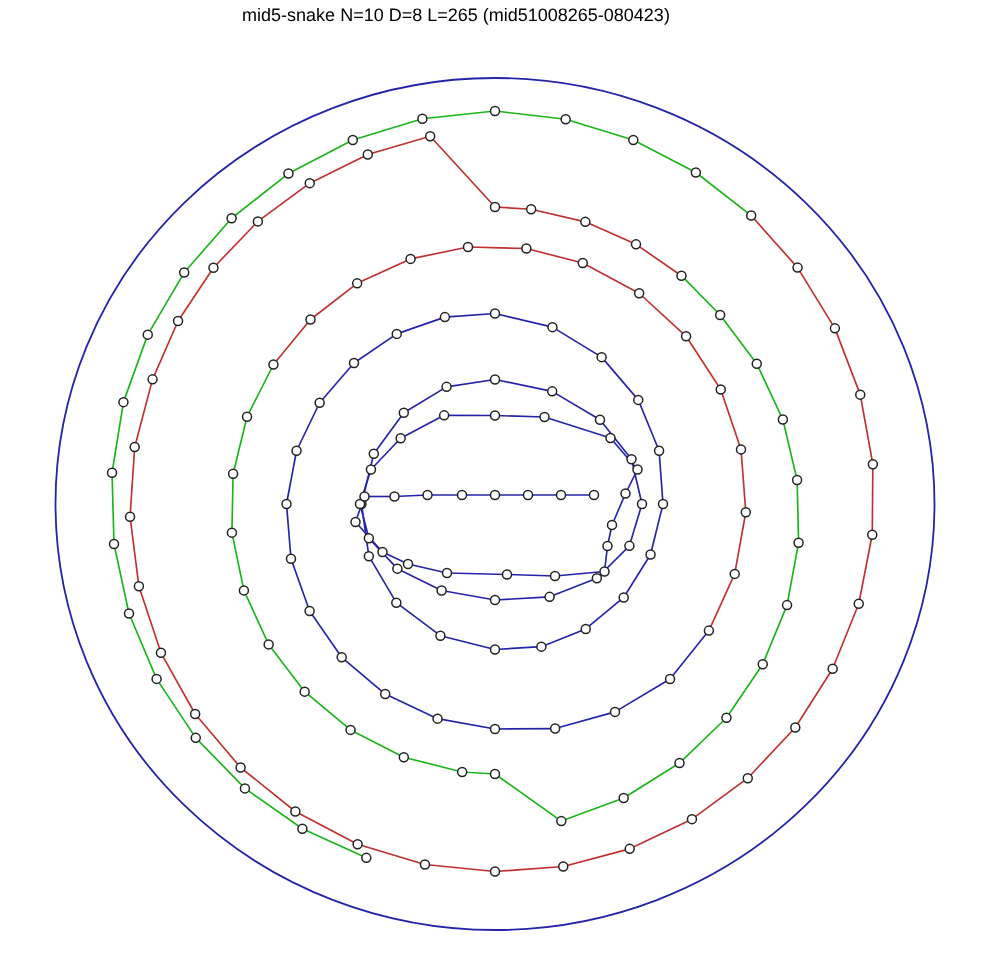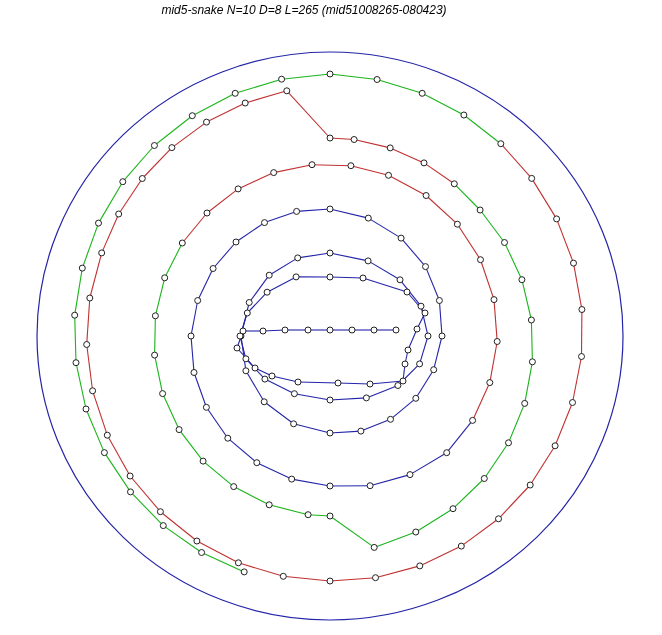--- a/index.html
+++ b/index.html
@@ -1,19 +1,19 @@
 <!DOCTYPE html>
 <html><head>
 <meta charset="utf-8">
 <style>
   html,body{margin:0;padding:0;background:#ffffff;}
   body{width:662px;height:635px;overflow:hidden;font-family:"Liberation Sans",sans-serif;position:relative;}
   .figure{position:absolute;left:0;top:0;width:662px;height:635px;}
   .title{position:absolute;left:0;top:3px;width:608px;text-align:center;
-         font-size:12px;color:#000;letter-spacing:0px;font-style:italic;}
+         font-size:12px;color:#000;letter-spacing:0px;}
   svg.plot{position:absolute;left:0;top:0;}
 </style>
 </head>
 <body>
 
 <div class="figure">
   <div class="title">mid5-snake N=10 D=8 L=265 (mid51008265-080423)</div>
   <svg class="plot" width="662" height="635" viewBox="0 0 662 635" xmlns="http://www.w3.org/2000/svg">
       <ellipse cx="330" cy="336" rx="293" ry="284" fill="none" stroke="#2424a8" stroke-width="1.2"></ellipse>
       <line x1="244.2" y1="571.9" x2="201.6" y2="552.5" stroke="#1ab41a" stroke-width="1.1"></line>

